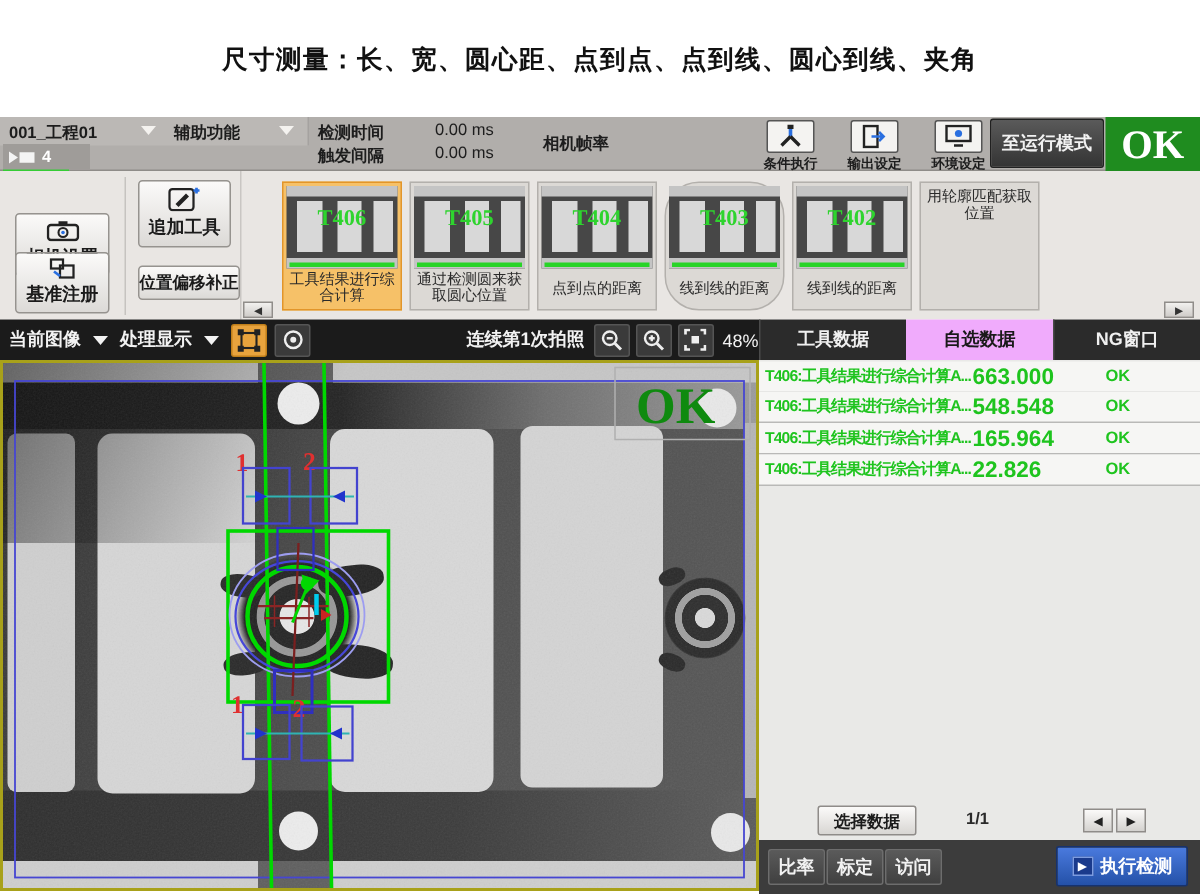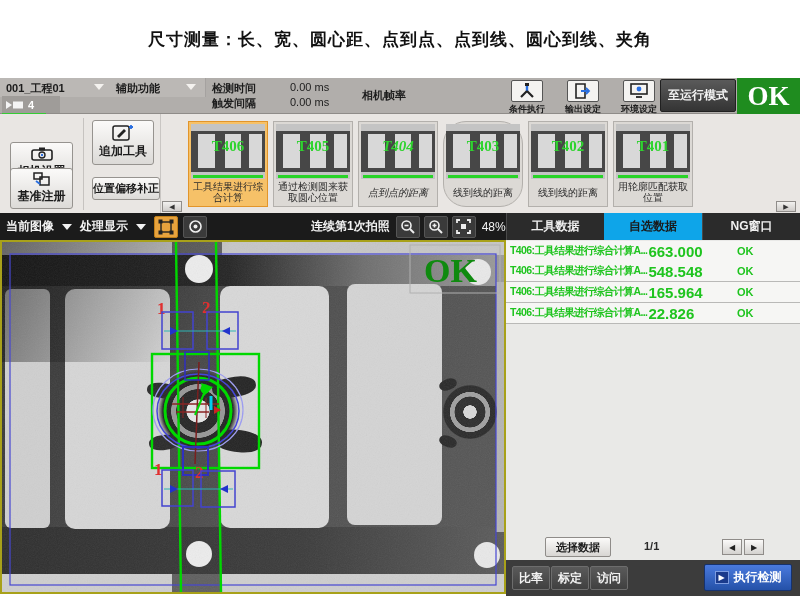--- a/index.html
+++ b/index.html
@@ -63,21 +63,21 @@
   .itb-text{color:#f2f2f2;font-size:12px;font-weight:700;white-space:nowrap;}
   .itb-tri{width:0;height:0;border-left:5px solid transparent;border-right:5px solid transparent;border-top:6px solid #f2f2f2;}
   .itb-btn{width:24px;height:22px;border-radius:2px;display:flex;align-items:center;justify-content:center;cursor:pointer;}
   .itb-btn.dark{background:#3a3a3a;border:1px solid #555;}
   .itb-btn.active{background:#e8a33d;border:1px solid #c07f1a;}
 
   
   .tab{top:213px;height:27px;display:flex;align-items:center;justify-content:center;
        font-size:12px;font-weight:700;cursor:pointer;}
   .tab.dark{background:#2b2b2b;color:#f0f0f0;border-left:1px solid #4a4a4a;}
-  .tab.active{background:#0ea5e9;color:#1a1a1a;}
+  .tab.active{background:#f0abfc;color:#1a1a1a;}
 
   
   .image-area{left:0;top:240px;width:506px;height:354px;border:2px solid #a8a11a;background:#a9a9a9;overflow:hidden;}
   .scene > div{position:absolute;}
   .noise-svg,.overlay-svg{position:absolute;left:0;top:0;width:502px;height:350px;}
 
   
   .right-panel{left:506px;top:240px;width:294px;height:320px;background:#e9e9e7;}
   .result-row{position:relative;left:0;width:330px;height:21px;background:#f6f6f4;border-bottom:1px solid #b9b9b7;
       display:flex;align-items:center;padding-left:4px;cursor:pointer;}
@@ -205,21 +205,21 @@
     </div>
     <div class="thumb-cap">工具结果进行综合计算</div>
   </div>
   <div class="abs thumb" style="left:273px;">
     <div class="thumb-img">
       <div class="thumb-id">T405</div>
       <div class="thumb-bar"></div>
     </div>
     <div class="thumb-cap">通过检测圆来获取圆心位置</div>
   </div>
-  <div class="abs thumb" style="left:358px;font-style:italic;">
+  <div class="abs thumb" style="left:358px;">
     <div class="thumb-img">
       <div class="thumb-id">T404</div>
       <div class="thumb-bar"></div>
     </div>
     <div class="thumb-cap" style="margin-top:8px;">点到点的距离</div>
   </div>
   <div class="abs thumb" style="left:443px;border-radius:23px;">
     <div class="thumb-img">
       <div class="thumb-id">T403</div>
       <div class="thumb-bar"></div>
@@ -227,24 +227,20 @@
     <div class="thumb-cap" style="margin-top:8px;">线到线的距离</div>
   </div>
   <div class="abs thumb" style="left:528px;">
     <div class="thumb-img">
       <div class="thumb-id">T402</div>
       <div class="thumb-bar"></div>
     </div>
     <div class="thumb-cap" style="margin-top:8px;">线到线的距离</div>
   </div>
   <div class="abs thumb" style="left:613px;">
-    <div class="thumb-img">
-      <div class="thumb-id">T401</div>
-      <div class="thumb-bar"></div>
-    </div>
     <div class="thumb-cap">用轮廓匹配获取位置</div>
   </div>
   <div class="abs scroll-btn" style="left:162px;">◀</div>
   <div class="abs scroll-btn" style="left:776px;">▶</div>
 
   <div class="abs img-toolbar">
     <span class="itb-text" style="margin-left:6px;">当前图像</span>
     <span class="itb-tri" style="margin-left:8px;"></span>
     <span class="itb-text" style="margin-left:8px;">处理显示</span>
     <span class="itb-tri" style="margin-left:8px;"></span>

